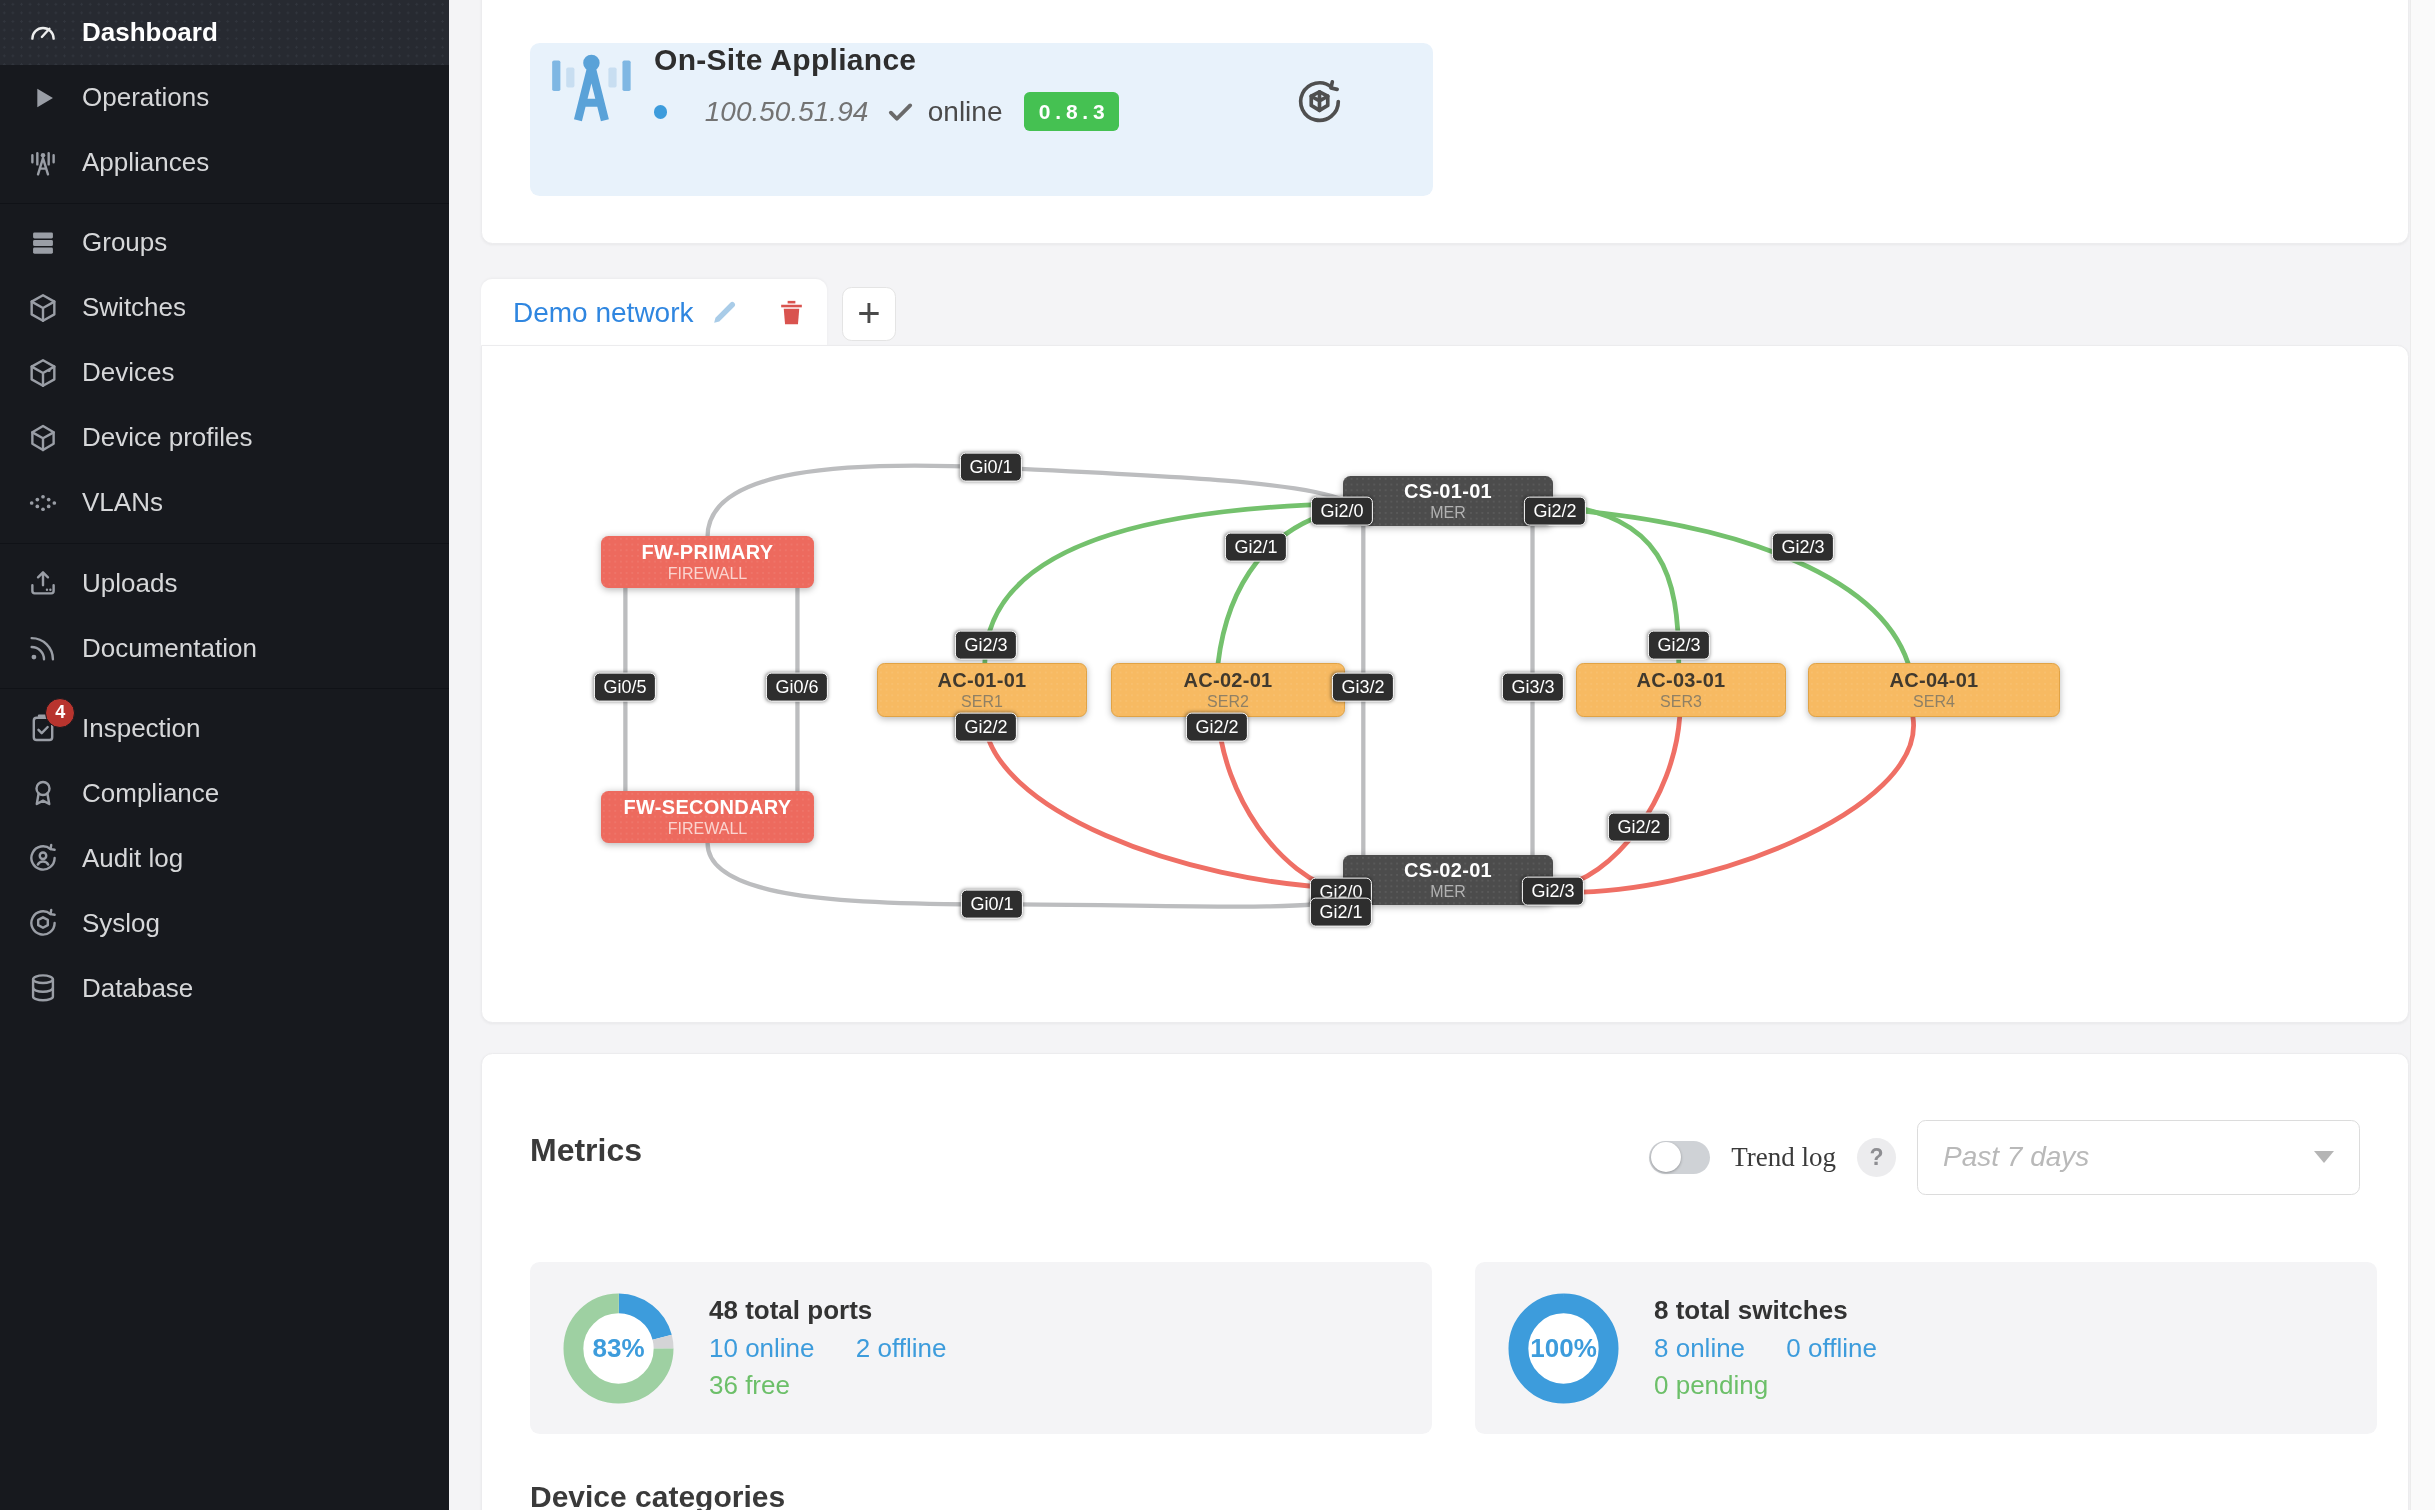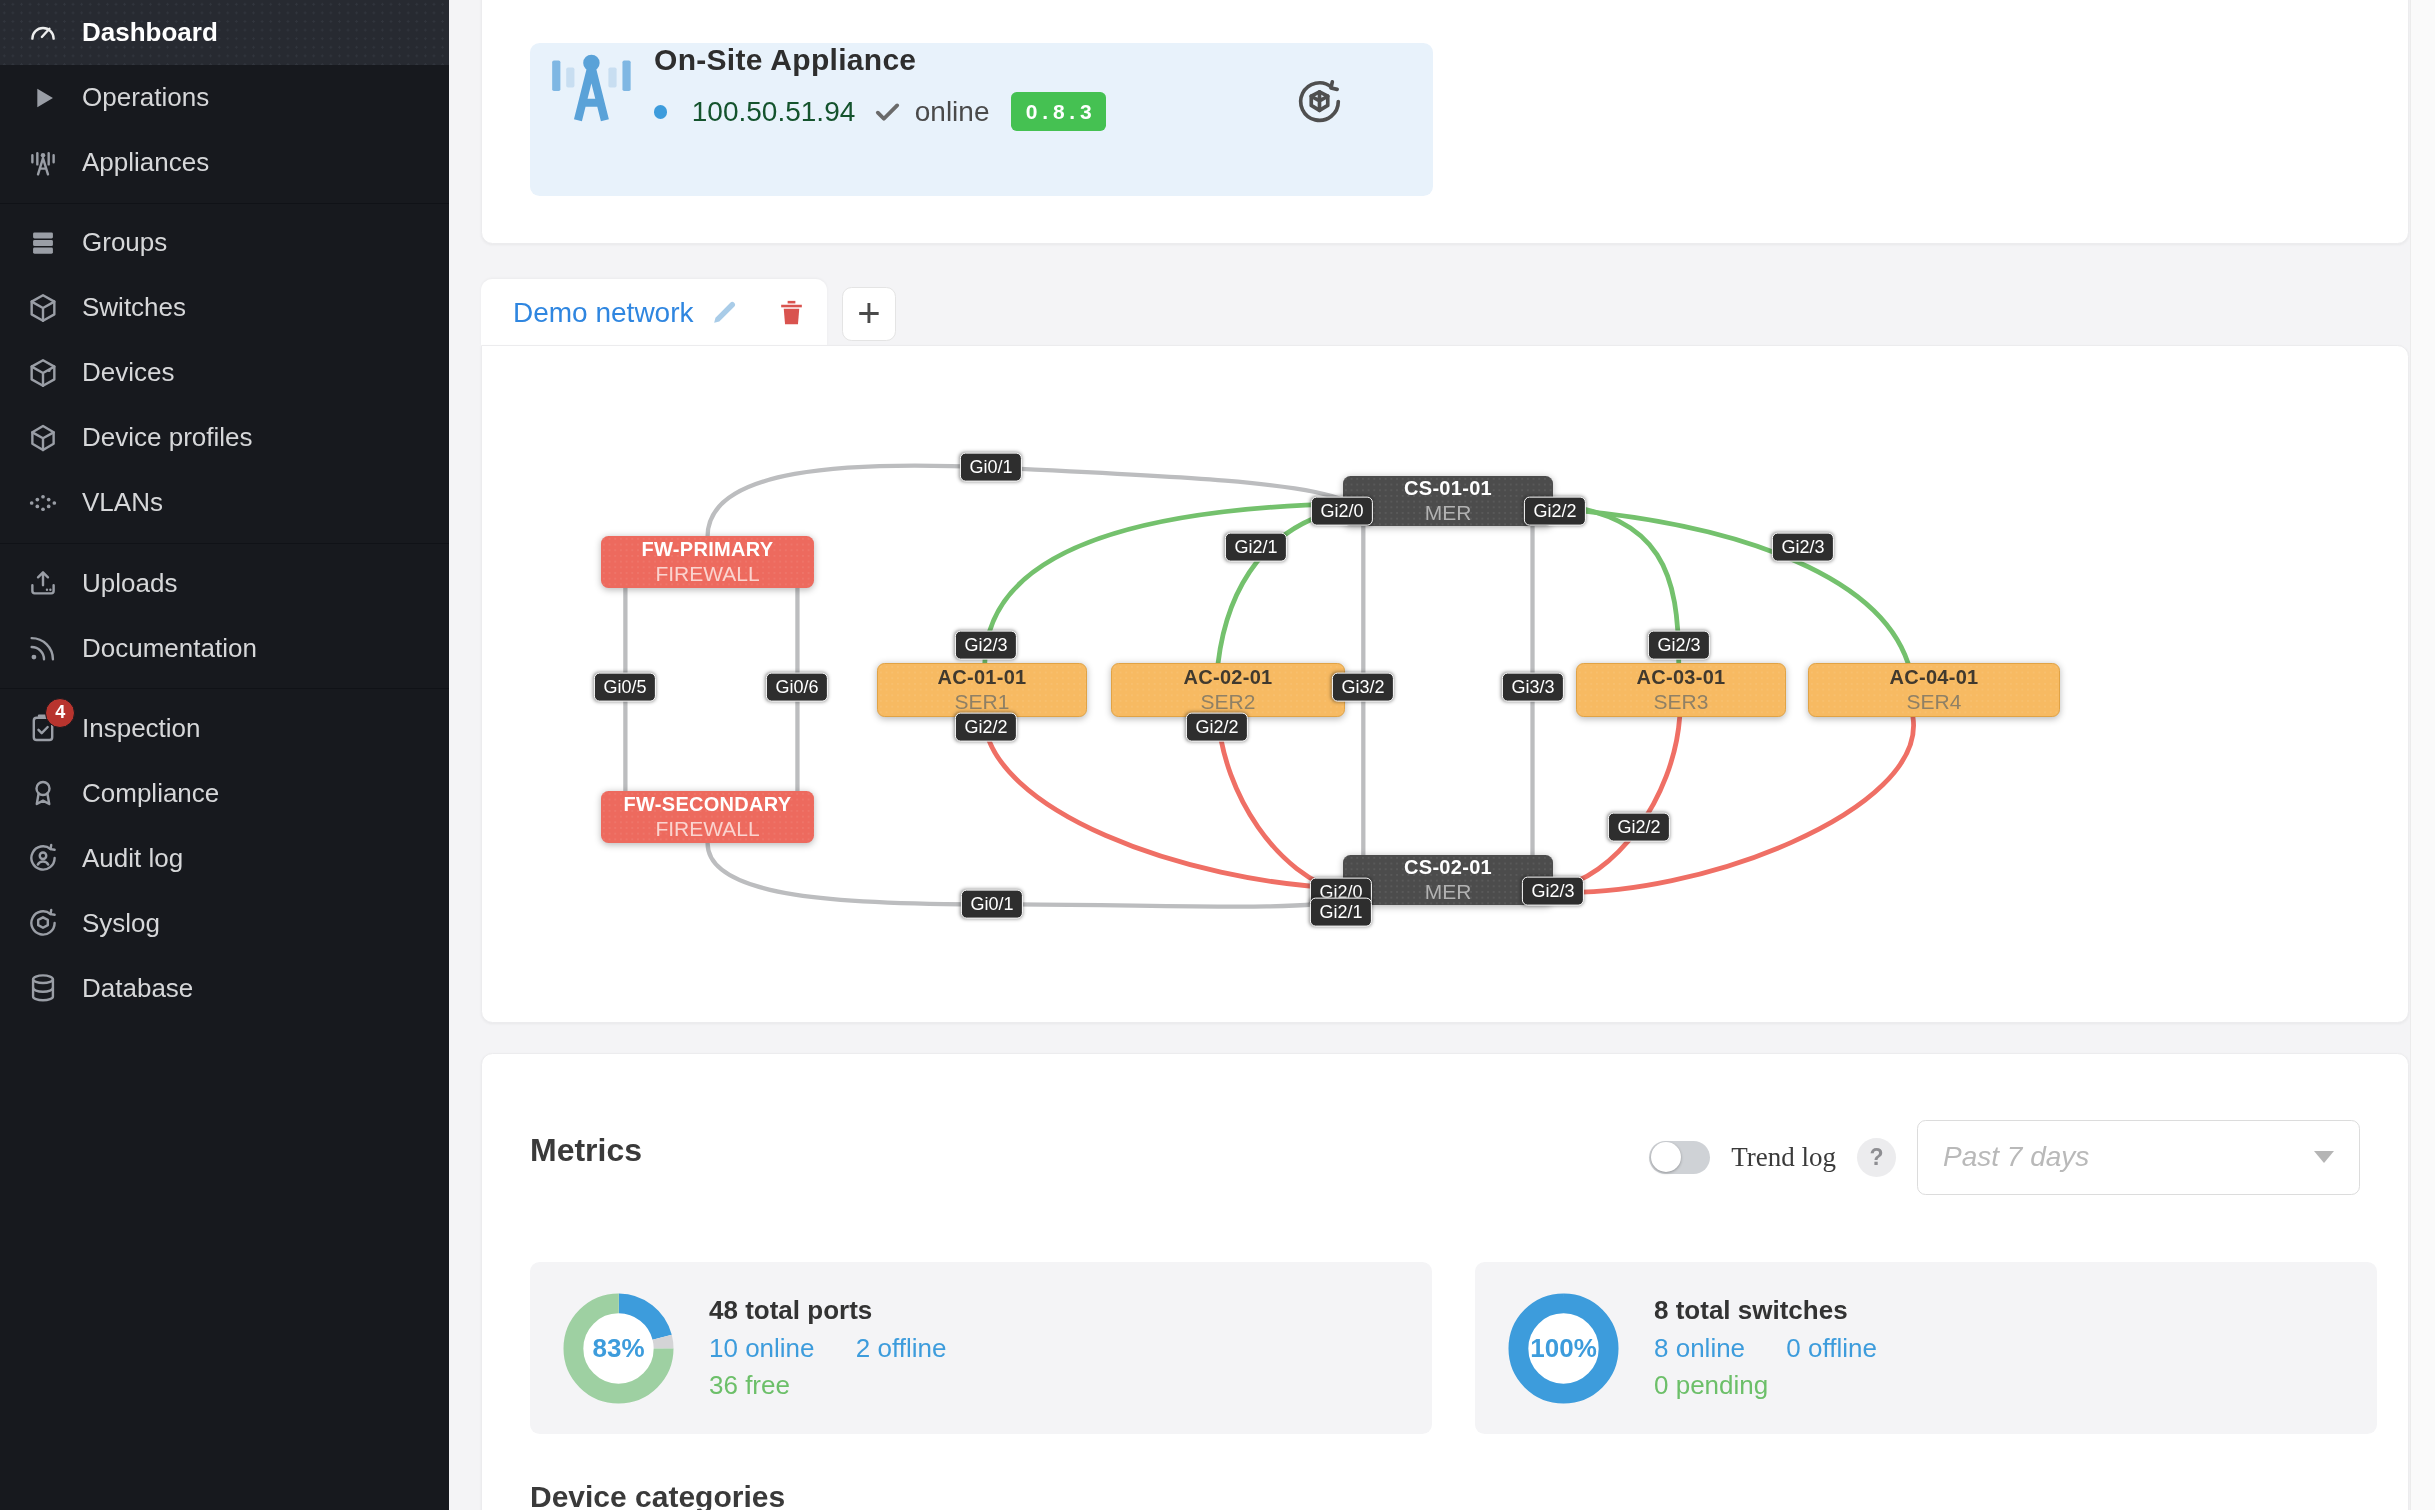--- a/index.html
+++ b/index.html
@@ -29,21 +29,21 @@
     border:1px solid #ececee; border-radius:11.5px; box-shadow:0 1px 2.9px rgba(0,0,0,.05); }
 
   
   .panel-appliance { top:-57px; height:301px; }
   .appliance-card { position:absolute; left:48px; top:99px; width:903px; height:153px;
     border-radius:9.6px; background:var(--c-card-blue); display:flex; align-items:flex-start; }
   .appl-icon { width:82px; height:82px; margin:0 21px 0 21px; flex:0 0 82px; }
   .appl-title { font-size:30px; font-weight:700; color:#2e2e2e; letter-spacing:0.3px; }
   .appl-row { display:flex; align-items:center; margin-top:15.3px; gap:12.4px; }
   .dot { width:13.4px; height:13.4px; border-radius:50%; background:var(--c-blue); }
-  .appl-ip { font-size:28px; color:#14532d; margin-left:12px; }
+  .appl-ip { font-size:28px; color:#737373; margin-left:25px;font-style:italic; }
   .check-icon { width:29px; height:29px; margin-left:5.7px; }
   .appl-status { font-size:28px; color:#4a4a4a; }
   .ver-badge { background:var(--c-version-green); color:#fff; font-size:21px; font-weight:700;
     letter-spacing:4.8px; padding:7.6px 9.6px 7.6px 14.3px; border-radius:5.7px; margin-left:9.6px; }
   .reboot { position:absolute; right:86px; top:31px; width:55px; height:55px; cursor:pointer; }
   .reboot svg { width:55px; height:55px; fill:none; stroke:#4f4f4f; stroke-width:1.6;
     stroke-linecap:round; stroke-linejoin:round; }
 
   
   .tabs-row { position:absolute; left:0; top:279px; height:66px; }
@@ -62,21 +62,21 @@
   #topo-svg { position:absolute; left:0; top:0; width:1928px; height:678px; }
   .edge { fill:none; stroke-linecap:round; stroke-width:5px; }
   .edge-gray  { stroke:var(--c-edge-gray); stroke-width:4.5px; }
   .edge-green { stroke:var(--c-edge-green); }
   .edge-red   { stroke:var(--c-edge-red); }
   .tnode { position:absolute; border-radius:7.6px; display:flex; flex-direction:column;
     align-items:center; justify-content:center; box-shadow:0 1.9px 7.6px rgba(0,0,0,.28);
     cursor:pointer; background-image:radial-gradient(rgba(255,255,255,.07) 1px, transparent 1px);
     background-size:5.7px 5.7px; }
   .tnode .t1 { font-size:20px; font-weight:700; letter-spacing:0.3px; }
-  .tnode .t2 { font-size:21px; margin-top:1.9px; }
+  .tnode .t2 { font-size:16px; margin-top:1.9px; }
   .tnode-firewall { background-color:var(--c-node-fw); }
   .tnode-firewall .t1 { color:#fff; } .tnode-firewall .t2 { color:#fad4cf; }
   .tnode-core { background-color:var(--c-node-core); }
   .tnode-core .t1 { color:#fff; } .tnode-core .t2 { color:#b2b2b2; }
   .tnode-access { background-color:var(--c-node-access); border:1px solid #e1a345; }
   .tnode-access .t1 { color:#40392e; } .tnode-access .t2 { color:#8f8065; }
   .tport { position:absolute; transform:translate(-50%,-50%); background:#2e2e2e; color:#fff;
     font-size:18px; font-weight:500; padding:2.9px 8.6px; border:1.9px solid #fff; border-radius:5.7px;
     box-shadow:0 0 3.8px rgba(0,0,0,.45); white-space:nowrap; }
 

